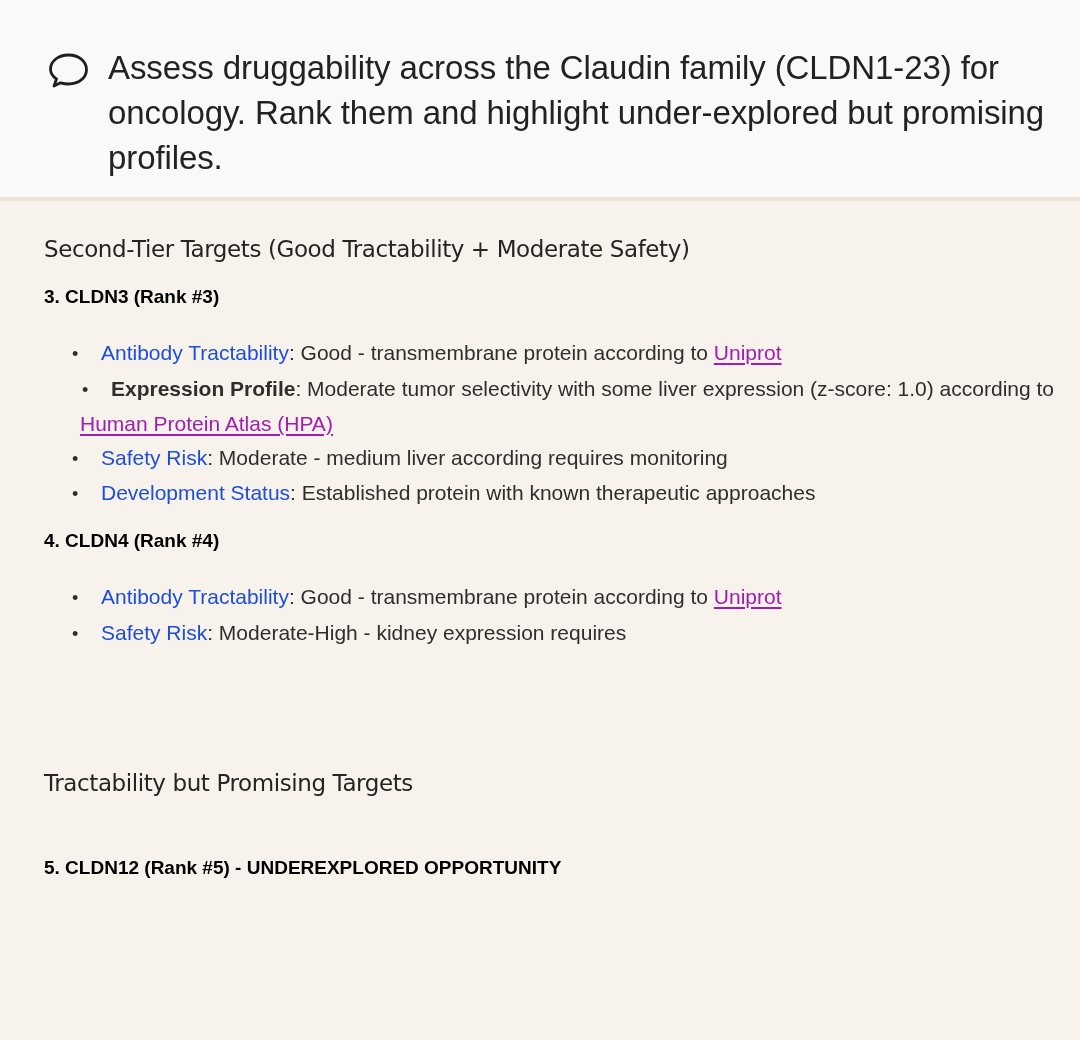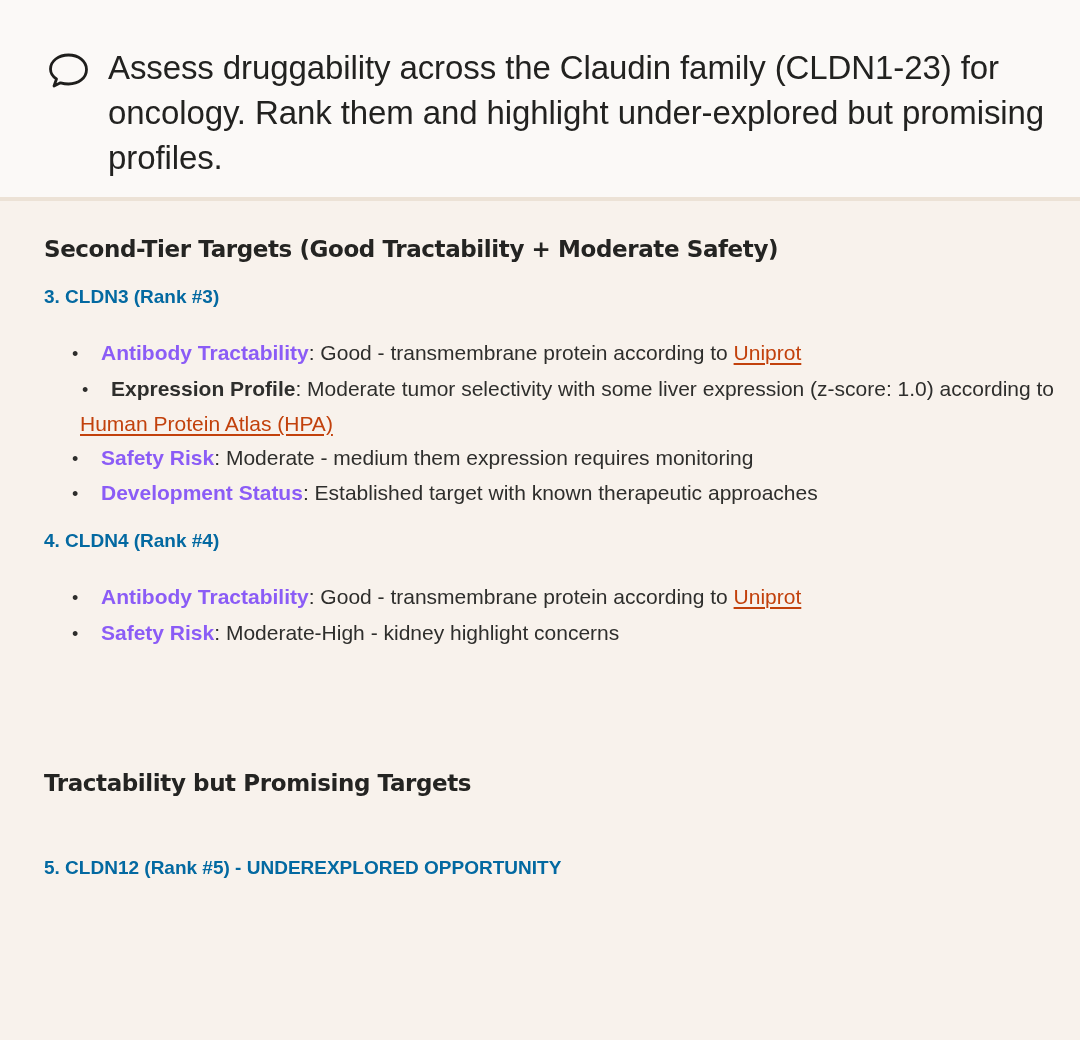--- a/index.html
+++ b/index.html
@@ -32,30 +32,30 @@
       top: 45px;
       width: 940px;
       font-size: 33px;
       line-height: 45px;
       color: #222220;
       letter-spacing: -0.1px;
     }
     .section-heading {
       font-family: "DejaVu Sans", sans-serif;
       font-size: 23px;
-      font-weight: 700;
+      font-weight: 400;
       color: #242422;
       letter-spacing: -0.4px;
       position: absolute;
       left: 44px;
     }
     .target-heading {
       font-size: 19px;
       font-weight: bold;
-      color: #0369a1;
+      color: #000000;
       position: absolute;
       left: 44px;
     }
     .bullets {
       position: absolute;
       left: 70px;
       width: 990px;
       font-size: 21px;
       line-height: 33.5px;
       color: #2e2e2c;
@@ -66,23 +66,23 @@
       text-indent: -31px;
     }
     .bullet-item .dot {
       display: inline-block;
       width: 31px;
       text-indent: 0;
       font-size: 18px;
       color: #2e2e2c;
       padding-left: 2px;
     }
-    .bullet-item b { color: #8b5cf6; font-weight: bold; }
+    .bullet-item b { color: #1d4ed8; font-weight: normal; }
     a.link {
-      color: #c2410c;
+      color: #a21caf;
       text-decoration: underline;
       text-underline-offset: 3px;
       text-decoration-thickness: 1.5px;
     }
   </style>
 </head>
 <body>
 
 <div class="prompt-header">
   <svg class="prompt-icon" viewBox="0 0 44 40">
@@ -100,35 +100,35 @@
   <div class="bullets" style="top:336px;">
     <div class="bullet-item">
       <span class="dot">•</span><b>Antibody Tractability</b><span>: Good - transmembrane protein according to </span><a class="link">Uniprot</a>
     </div>
     <div style="margin-left:10px;">
       <div style="padding-left:0;">
         <span class="dot" style="display:inline-block;width:31px;font-size:18px;padding-left:2px;">•</span><b>Expression Profile</b><span>: Moderate tumor selectivity with some liver expression (z-score: 1.0) according to </span><a class="link">Human Protein Atlas (HPA)</a>
       </div>
     </div>
     <div class="bullet-item">
-      <span class="dot">•</span><b>Safety Risk</b><span>: Moderate - medium them expression requires monitoring</span>
+      <span class="dot">•</span><b>Safety Risk</b><span>: Moderate - medium liver according requires monitoring</span>
     </div>
     <div class="bullet-item">
-      <span class="dot">•</span><b>Development Status</b><span>: Established target with known therapeutic approaches</span>
+      <span class="dot">•</span><b>Development Status</b><span>: Established protein with known therapeutic approaches</span>
     </div>
   </div>
 
   <div class="target-heading" style="top:530px;">4. CLDN4 (Rank #4)</div>
 
   <div class="bullets" style="top:580px;">
     <div class="bullet-item">
       <span class="dot">•</span><b>Antibody Tractability</b><span>: Good - transmembrane protein according to </span><a class="link">Uniprot</a>
     </div>
     <div class="bullet-item">
-      <span class="dot">•</span><b>Safety Risk</b><span>: Moderate-High - kidney highlight concerns</span>
+      <span class="dot">•</span><b>Safety Risk</b><span>: Moderate-High - kidney expression requires</span>
     </div>
   </div>
 
   <div class="section-heading" style="top:770px;">Tractability but Promising Targets</div>
 
   <div class="target-heading" style="top:857px;">5. CLDN12 (Rank #5) - UNDEREXPLORED OPPORTUNITY</div>
 
 </div>
 
 </body></html>

